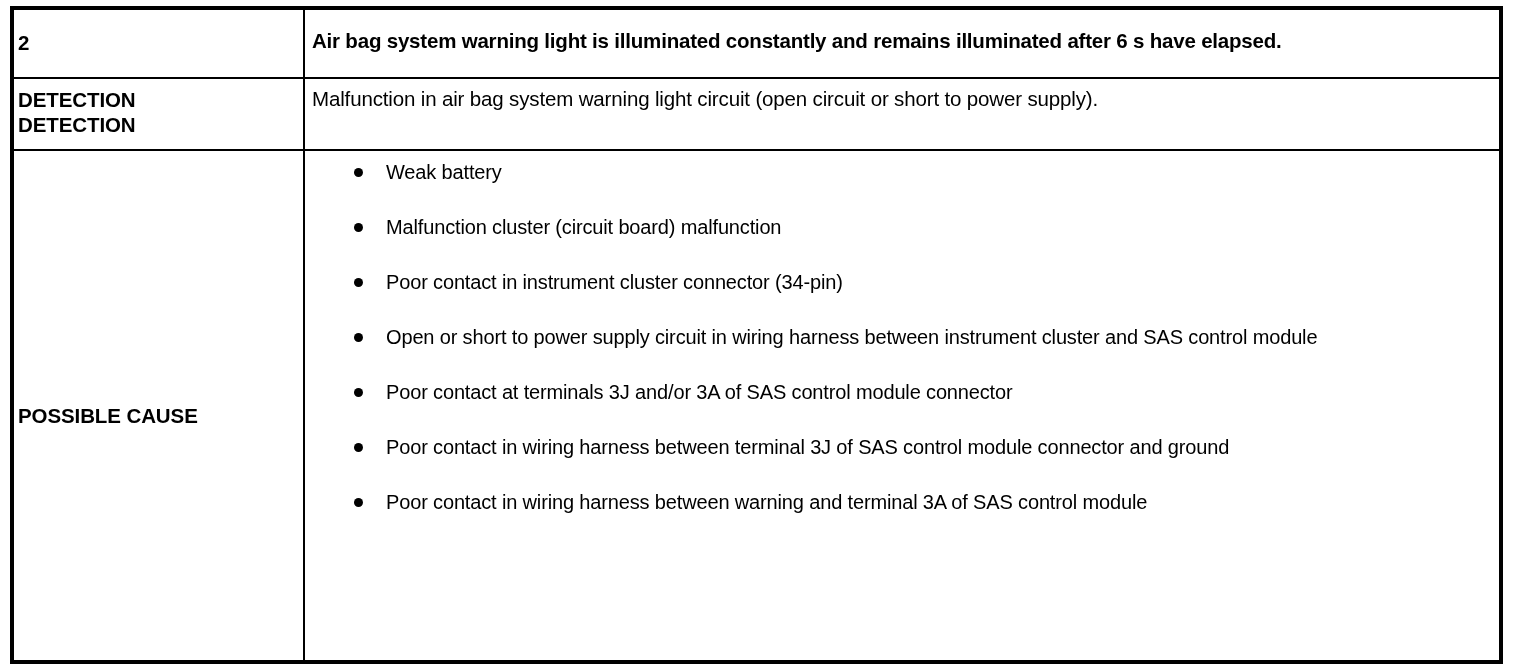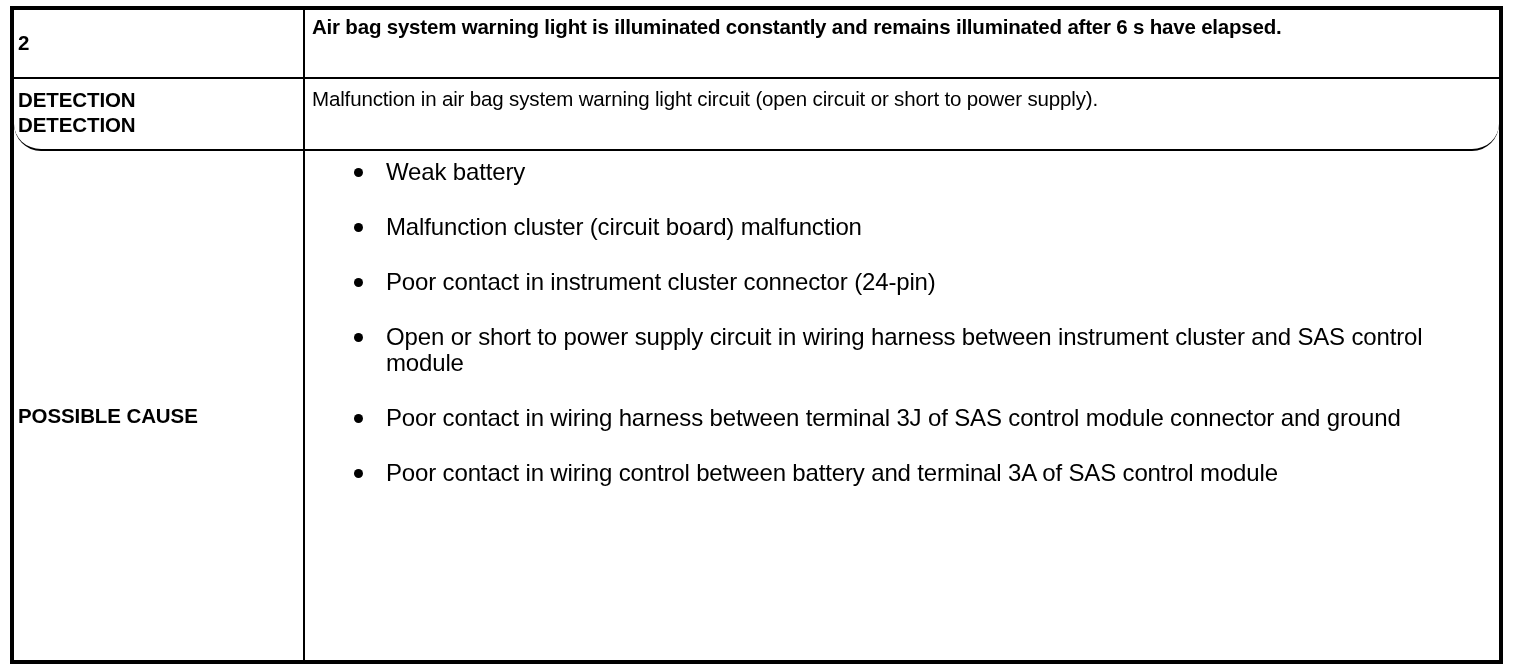--- a/index.html
+++ b/index.html
@@ -64,31 +64,30 @@
     letter-spacing: -0.15px;
   }
 
   
   .row-title .cell-label {
     padding-top: 20px;
   }
   .row-title .cell-value {
     font-weight: bold;
     line-height: 29px;
-    padding-top: 2px;
+    padding-top: 16px;
     letter-spacing: -0.2px;
   }
   .row-title {
     min-height: 69px;
   }
 
   
   .row-detection {
     min-height: 72px;
-    border-radius: 27px;
   }
   .row-detection .cell-label {
     padding-top: 8px;
   }
   .row-detection .cell-value {
     padding-top: 6px;
   }
 
   
   .row-cause {
@@ -104,21 +103,21 @@
     padding: 0;
   }
 
   ul.cause-list {
     list-style: none;
     margin: 0;
     padding: 8px 10px 0 49px;   
   }
   ul.cause-list li {
     position: relative;
-    font-size: 24px;
+    font-size: 20px;
     line-height: 26px;
     letter-spacing: -0.15px;
     margin: 0 0 29px 0;
     padding-left: 32px;
   }
   ul.cause-list li:last-child {
     margin-bottom: 0;
   }
   ul.cause-list li .bullet-dot {
     position: absolute;
@@ -149,23 +148,24 @@
       </div>
       <div class="cell-value">Malfunction in air bag system warning light circuit (open circuit or short to power supply).</div>
     </div>
 
     <div class="row row-cause">
       <div class="cell-label">POSSIBLE CAUSE</div>
       <div class="cell-value">
         <ul class="cause-list" id="cause-list">
             <li><span class="bullet-dot"></span><span>Weak battery</span></li>
             <li><span class="bullet-dot"></span><span>Malfunction cluster (circuit board) malfunction</span></li>
-            <li><span class="bullet-dot"></span><span>Poor contact in instrument cluster connector (24-pin)</span></li>
+            <li><span class="bullet-dot"></span><span>Poor contact in instrument cluster connector (34-pin)</span></li>
             <li><span class="bullet-dot"></span><span>Open or short to power supply circuit in wiring harness between instrument cluster and SAS control module</span></li>
+            <li><span class="bullet-dot"></span><span>Poor contact at terminals 3J and/or 3A of SAS control module connector</span></li>
             <li><span class="bullet-dot"></span><span>Poor contact in wiring harness between terminal 3J of SAS control module connector and ground</span></li>
-            <li><span class="bullet-dot"></span><span>Poor contact in wiring control between battery and terminal 3A of SAS control module</span></li>
+            <li><span class="bullet-dot"></span><span>Poor contact in wiring harness between warning and terminal 3A of SAS control module</span></li>
           </ul>
       </div>
     </div>
 
   </div>
 
 </div>
 
 </body></html>

